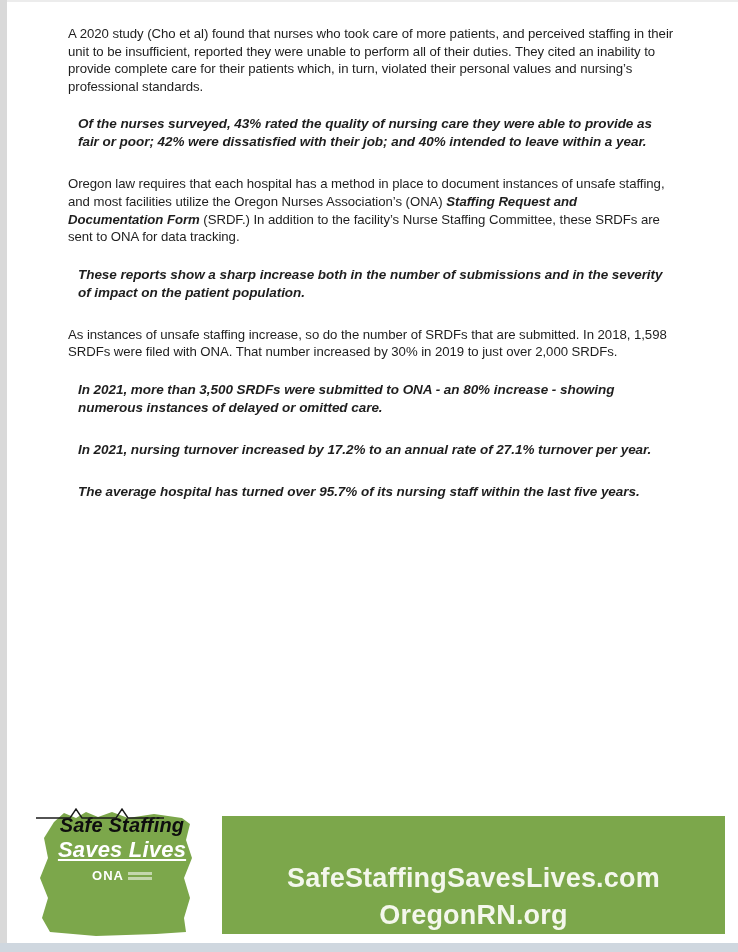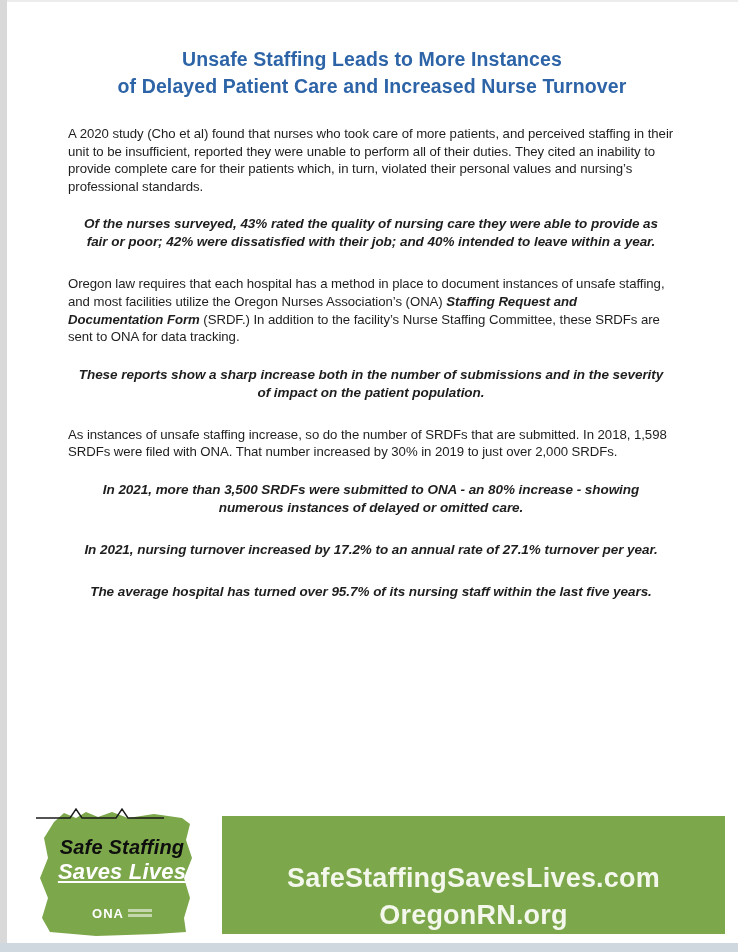--- a/index.html
+++ b/index.html
@@ -38,44 +38,43 @@
     color:var(--body_text);
     font-size:13.2px;
     line-height:17.6px;
     letter-spacing:-0.05px;
   }
   p.body{margin:0 0 20px 0;text-align:left;}
   p.callout{
     margin:2px 10px 24px 10px;
     font-weight:bold;
     font-style:italic;
-    text-align:center;
     font-size:13.5px;
     line-height:18px;
   }
   .bi{font-weight:bold;font-style:italic;}
 
   
   .footer-logo{position:absolute;left:36px;top:806px;width:172px;height:136px;}
   .footer-logo svg{position:absolute;inset:0;}
   .logo-text{
     position:absolute;inset:0;
-    display:flex;flex-direction:column;align-items:center;justify-content:center;
+    display:flex;flex-direction:column;align-items:center;
     padding-top:8px;
   }
   .logo-line1{
     font-size:20px;font-weight:bold;font-style:italic;
     color:#0e0e0e;letter-spacing:.2px;white-space:nowrap;
   }
   .logo-ekg{margin:1px 0 0 0;}
   .logo-line2{
     font-size:22px;font-weight:bold;font-style:italic;
     color:#ffffff;letter-spacing:.2px;white-space:nowrap;text-decoration:underline;
   }
-  .ona-row{display:flex;align-items:center;gap:4px;margin-top:21px;}
+  .ona-row{display:flex;align-items:center;gap:4px;margin-top:5px;}
   .ona-word{font-size:13px;font-weight:bold;color:#ffffff;letter-spacing:1px;}
   .ona-bars{display:flex;flex-direction:column;gap:2px;}
   .ona-bars i{display:block;width:24px;height:3px;background:rgba(255,255,255,.55);}
 
   .banner{
     position:absolute;left:222px;top:816px;width:503px;height:118px;
     background:var(--brand_green);
     display:flex;flex-direction:column;align-items:center;justify-content:flex-end;
     color:var(--banner_text);
     font-weight:bold;
@@ -84,24 +83,20 @@
     letter-spacing:.2px;
   }
 </style>
 </head>
 <body>
 
 <div class="page">
   <div class="edge-left"></div>
   <div class="edge-top"></div>
 
-  <h1 class="title">
-    <span class="title-line">Unsafe Staffing Leads to More Instances</span>
-    <span class="title-line">of Delayed Patient Care and Increased Nurse Turnover</span>
-  </h1>
 
   <div class="content">
     <p class="body">A 2020 study (Cho et al) found that nurses who took care of more patients, and perceived staffing in their unit to be insufficient, reported they were unable to perform all of their duties. They cited an inability to provide complete care for their patients which, in turn, violated their personal values and nursing’s professional standards.</p>
 
     <p class="callout">Of the nurses surveyed, 43% rated the quality of nursing care they were able to provide as fair or poor; 42% were dissatisfied with their job; and 40% intended to leave within a year.</p>
 
     <p class="body"><span>Oregon law requires that each hospital has a method in place to document instances of unsafe staffing, and most facilities utilize the Oregon Nurses Association’s (ONA) </span><span class="bi">Staffing Request and Documentation Form</span><span> (SRDF.) In addition to the facility’s Nurse Staffing Committee, these SRDFs are sent to ONA for data tracking.</span></p>
 
     <p class="callout">These reports show a sharp increase both in the number of submissions and in the severity of impact on the patient population.</p>
 

